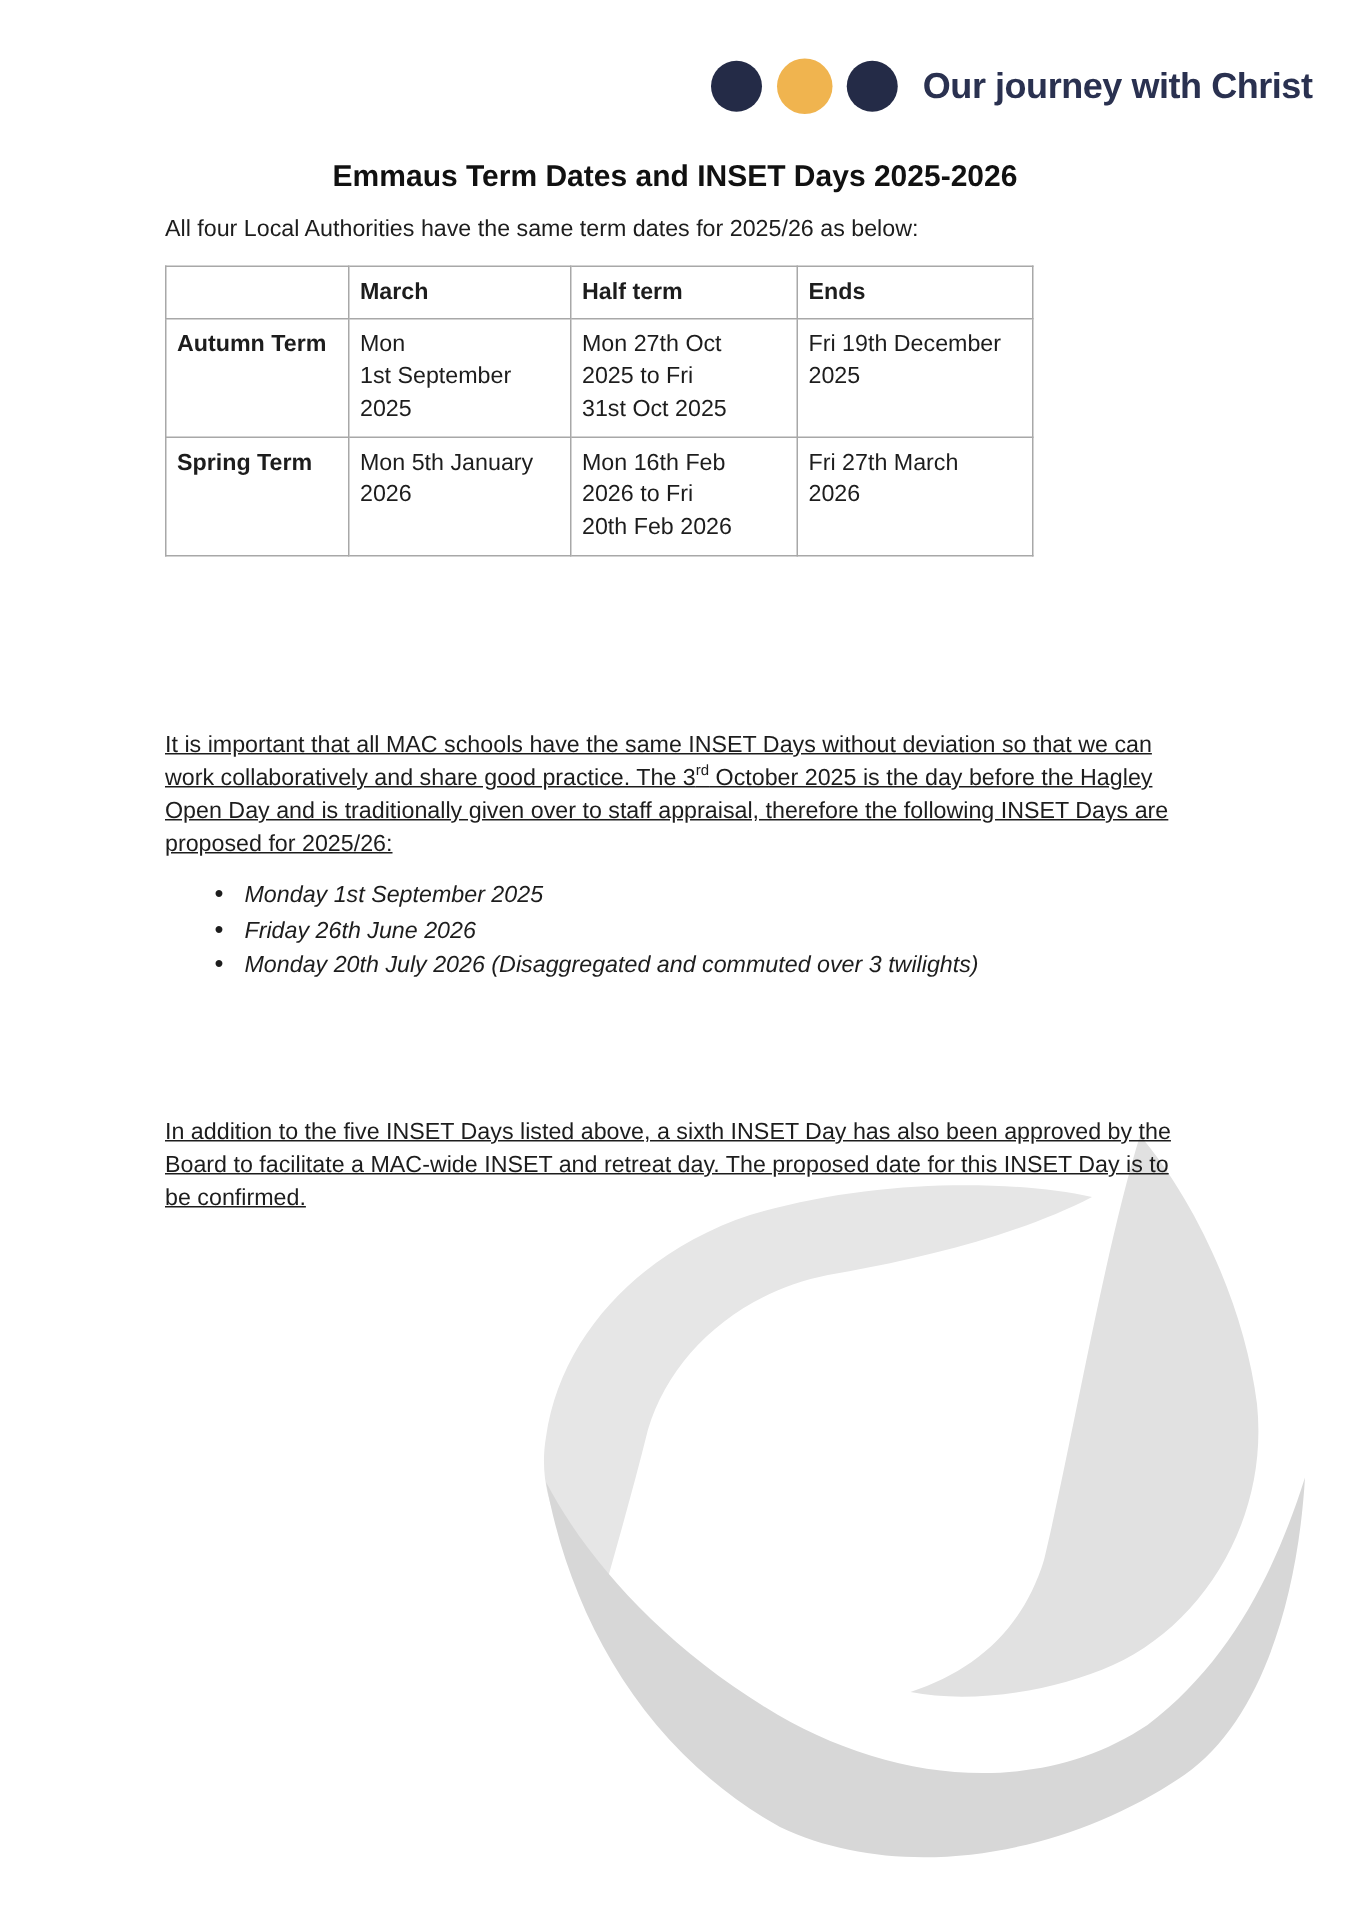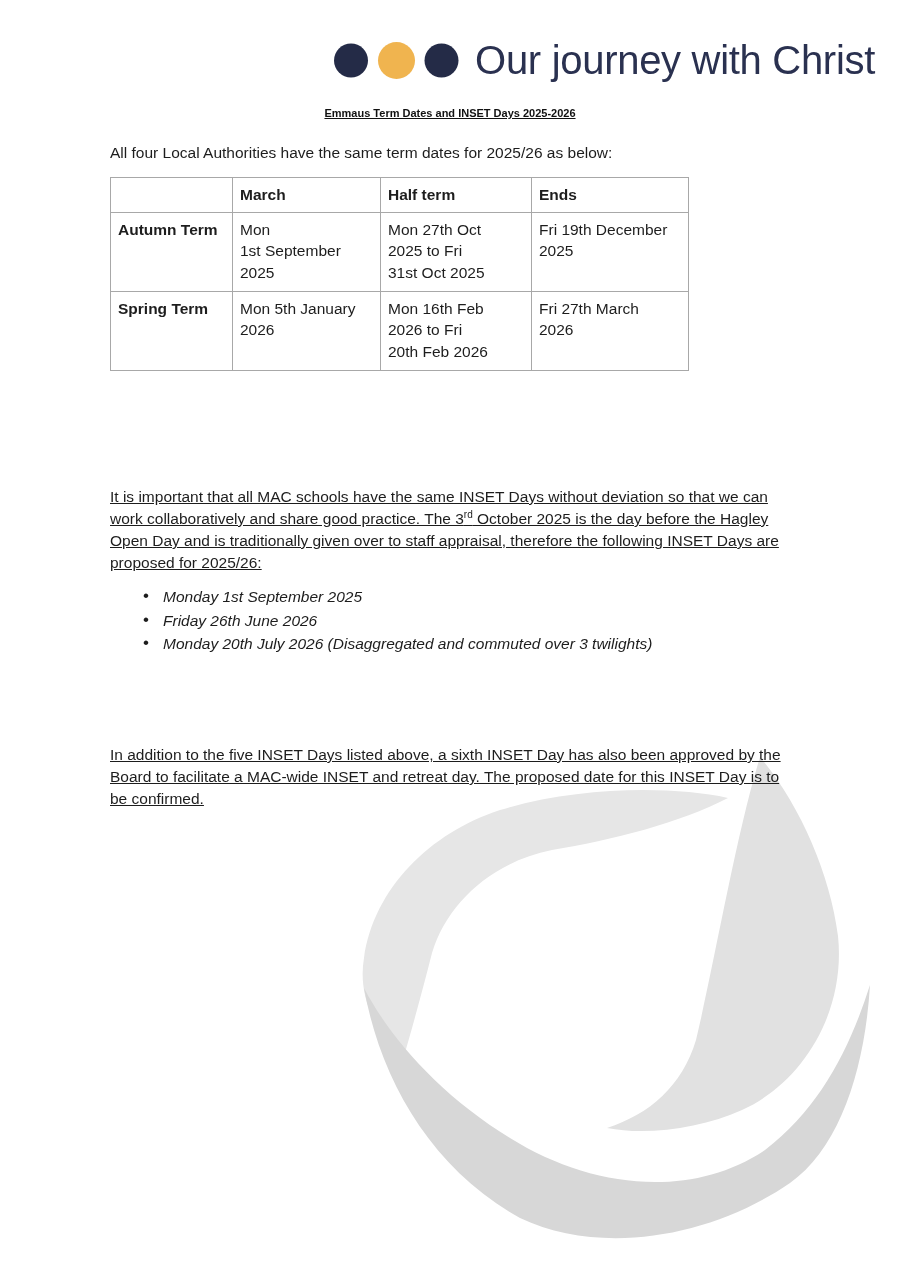--- a/index.html
+++ b/index.html
@@ -26,35 +26,34 @@
   .header {
     position: absolute;
     top: 38px;
     right: 30px;
     display: flex;
     align-items: center;
     z-index: 2;
   }
   .logo-dots { display: block; margin-right: 16px; }
   .tagline {
-    font-size: 40px;
+    font-size: 24px;
     letter-spacing: -0.3px;
     color: #2a3150;
-    font-weight: 400;
+    font-weight: 700;
     white-space: nowrap;
   }
   
   .content { position: absolute; inset: 0; z-index: 1; }
   .title {
     position: absolute;
     top: 107px; left: 110px; width: 680px;
     text-align: center;
-    font-size: 11px;
+    font-size: 20px;
     font-weight: bold;
-    text-decoration: underline;
     color: #111;
   }
   .intro {
     position: absolute;
     top: 144px; left: 110px; width: 690px;
     font-size: 15.5px;
   }
   table.term-table {
     position: absolute;
     top: 177px; left: 110px;

